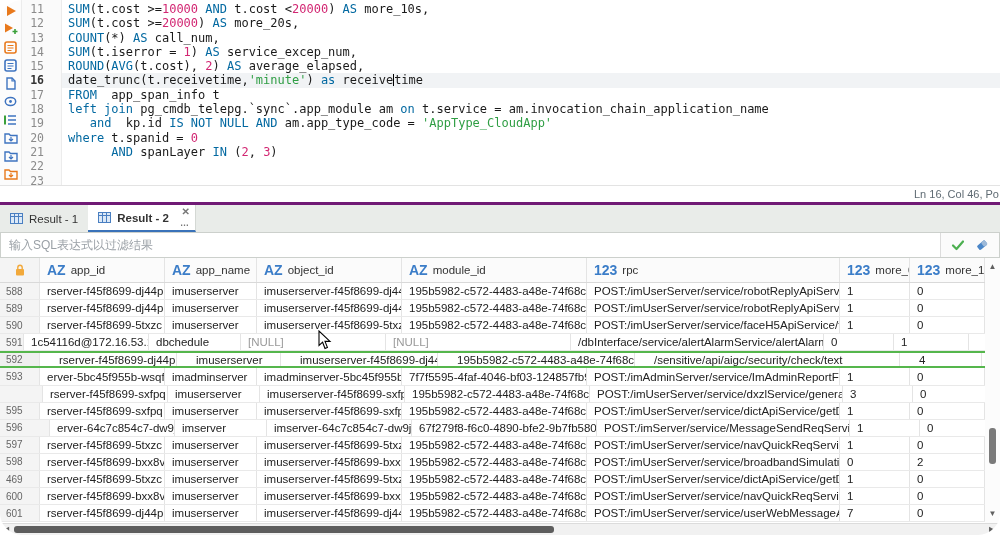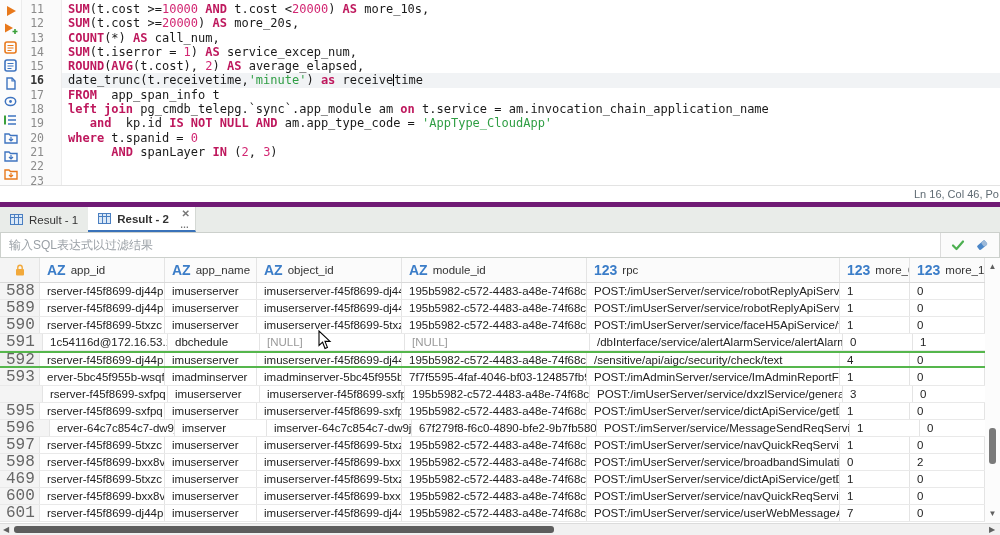--- a/index.html
+++ b/index.html
@@ -1,62 +1,62 @@
 <!DOCTYPE html>
 <html><head>
 <meta charset="utf-8">
 <style>
   * { margin:0; padding:0; box-sizing:border-box; }
   html,body { background:#fff; }
   .app {
     position:relative; width:1000px; height:535px; overflow:hidden;
-    font-family:"Liberation Sans", sans-serif; background:#fff; color:#222;
+    font-family:"Liberation Sans", sans-serif; background:#fff; color:#222;border-radius:22px;
   }
   
   .editor { position:absolute; left:0; top:0; width:1000px; height:185px; display:flex; background:#fff; }
   .vtoolbar { width:22px; background:#fcfcfc; border-right:1px solid #ececec; display:flex; flex-direction:column; align-items:center; padding-top:3px; }
   .vtoolbar .tbtn { width:18px; height:19px; margin-bottom:3px; display:flex; align-items:center; justify-content:center; cursor:pointer; }
   .gutter { width:40px; background:#fafafa; border-right:1px solid #ececec; font-family:"DejaVu Sans Mono", monospace; font-size:11.5px; color:#8b8b8b; }
   .gutter .ln { height:14.3px; line-height:14.3px; text-align:right; padding-right:17px; }
   .gutter .ln.cur { color:#333; font-weight:bold; }
   .codearea { flex:1; font-family:"DejaVu Sans Mono", monospace; font-size:12px; overflow:hidden; }
   .codeline { height:14.3px; line-height:14.3px; white-space:pre; padding-left:6px; }
   .codeline.cur { background:#f1f3f5; }
   .gutter-pad, .code-pad { height:2px; }
-  .tok-kw { color:#be185d; font-weight:bold; }
+  .tok-kw { color:#0369a1; font-weight:normal; }
   .tok-num { color:#d22672; }
   .tok-str { color:#2f9e44; }
   .tok-pl { color:#1a1a1a; }
   .caret { display:inline-block; width:1px; height:12px; background:#000; vertical-align:-2px; }
   
   .ed-status { position:absolute; left:0; top:185px; width:1000px; height:17px; background:#fff; border-top:1px solid #e3e3e3; font-size:11px; color:#5f6b73; text-align:right; line-height:17px; padding-right:1px; white-space:nowrap; overflow:hidden; }
   
-  .tabbar { position:absolute; left:0; top:202px; width:1000px; height:30px; background:#e9ece9; border-top:5px solid #701a75; display:flex; align-items:stretch; }
+  .tabbar { position:absolute; left:0; top:202px; width:1000px; height:30px; background:#e9ece9; border-top:3px solid #701a75; display:flex; align-items:stretch; }
   .tab { display:flex; align-items:center; gap:6px; padding:0 10px 0 10px; font-size:11.5px; color:#333; position:relative; cursor:pointer; }
   .tab.active { background:#fff; border-bottom:2px solid #3a72b9; border-right:1px solid #d4d8d4; font-weight:bold; padding-right:26px; }
   .tab .tabicon { width:13px; height:11px; }
   .tab .closer { position:absolute; right:5px; top:2px; font-size:10px; color:#777; line-height:10px; cursor:pointer; }
   .tab .dots { position:absolute; right:5px; top:14px; font-size:9px; color:#777; line-height:9px; letter-spacing:1px; }
   
   .filterbar { position:absolute; left:0; top:232px; width:1000px; height:26px; display:flex; border:1px solid #ccd0cc; background:#fff; }
   .filter-input { flex:1; border:none; outline:none; font-size:12px; color:#333; padding:0 8px; font-family:"Liberation Sans", sans-serif; background:#fff; border-right:1px solid #dcdcdc; }
   .filter-input::placeholder { color:#9aa0a6; }
   .filter-icons { width:58px; display:flex; align-items:center; justify-content:space-evenly; background:#fbfbfb; }
   .filter-icons .ficon { width:16px; height:16px; cursor:pointer; }
   
   .grid { position:absolute; left:0; top:258px; width:985px; height:265px; overflow:hidden; font-size:11.5px; background:#fff; }
   .grow { display:flex; height:17.1px; border-bottom:1px solid #e9e9e9; background:#fff; }
   .grow.header { height:25px; background:#fbfbfb; border-bottom:1px solid #d9d9d9; }
   .gcell { flex:none; border-right:1px solid #e4e4e4; padding:0 0 0 7px; white-space:nowrap; overflow:hidden; display:flex; align-items:center; color:#222; }
   .grow.header .gcell { color:#333; gap:5px; }
-  .gcell.rownum { background:#f4f4f4; color:#666; font-size:16px; padding-left:6px;font-family:Liberation Mono, monospace; }
+  .gcell.rownum { background:#f4f4f4; color:#666; font-size:10px; padding-left:6px; }
   .grow.header .gcell.rownum { background:#f4f4f4; justify-content:center; padding-left:0; }
   .sortglyph { font-size:14px; font-weight:bold; color:#3b7dc8; letter-spacing:0; }
   .nullval { color:#9a9a9a; }
-  .grow.selected { border-top:2px solid #55b64c; border-bottom:2px solid #55b64c; }
+  .grow.selected { border-top:2px solid #55b64c; border-bottom:2px solid #55b64c;gap:12px; }
   .grow.selected .gcell.rownum { background:#efefef; }
   
   .vscroll { position:absolute; left:985px; top:258px; width:15px; height:265px; background:#fcfcfc; }
   .vscroll .arr { position:absolute; left:0; width:15px; height:12px; color:#606060; font-size:8px; text-align:center; line-height:12px; cursor:pointer; }
   .vscroll .thumb { position:absolute; left:4px; width:7px; border-radius:3px; background:#7a7a7a; cursor:pointer; }
   .hscroll { position:absolute; left:0; top:523px; width:1000px; height:12px; background:#f1f1f1; border-top:1px solid #dcdcdc; }
   .hscroll .arr { position:absolute; top:0; height:11px; color:#606060; font-size:8px; line-height:11px; width:12px; text-align:center; cursor:pointer; }
   .hscroll .thumb { position:absolute; top:2px; height:7px; border-radius:3px; background:#5d5d5d; cursor:pointer; }
   
   .mousecursor { position:absolute; left:318px; top:330px; pointer-events:none; }
@@ -301,21 +301,21 @@
           <span>POST:/imUserServer/service/faceH5ApiService/faceH5...</span>
         </div>
         <div class="gcell" style="width: 70px;">
           <span>1</span>
         </div>
         <div class="gcell" style="width: 75px;">
           <span>0</span>
         </div>
       </div>
       <div class="grow">
-        <div class="gcell rownum" style="width: 43px;">591</div>
+        <div class="gcell rownum" style="width: 24px;">591</div>
         <div class="gcell" style="width: 125px;">
           <span>1c54116d@172.16.53.147</span>
         </div>
         <div class="gcell" style="width: 92px;">
           <span>dbchedule</span>
         </div>
         <div class="gcell" style="width: 145px;">
           <span class="nullval">[NULL]</span>
         </div>
         <div class="gcell" style="width: 185px;">

